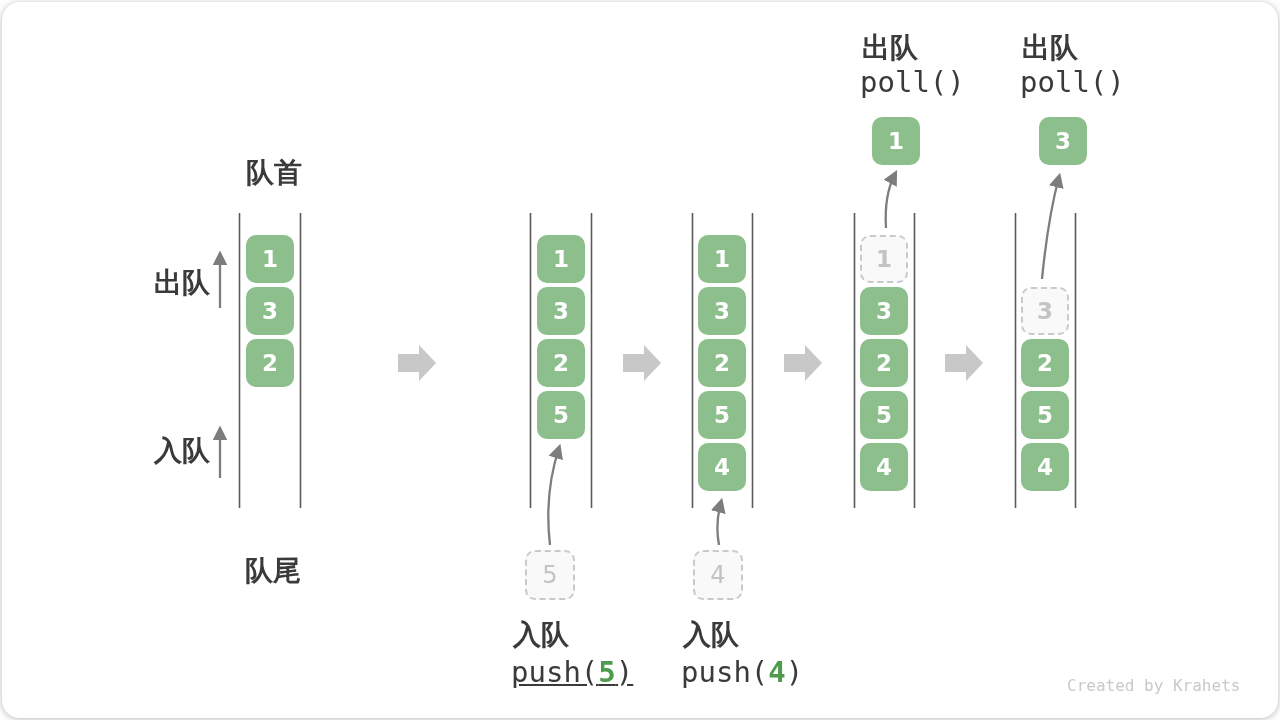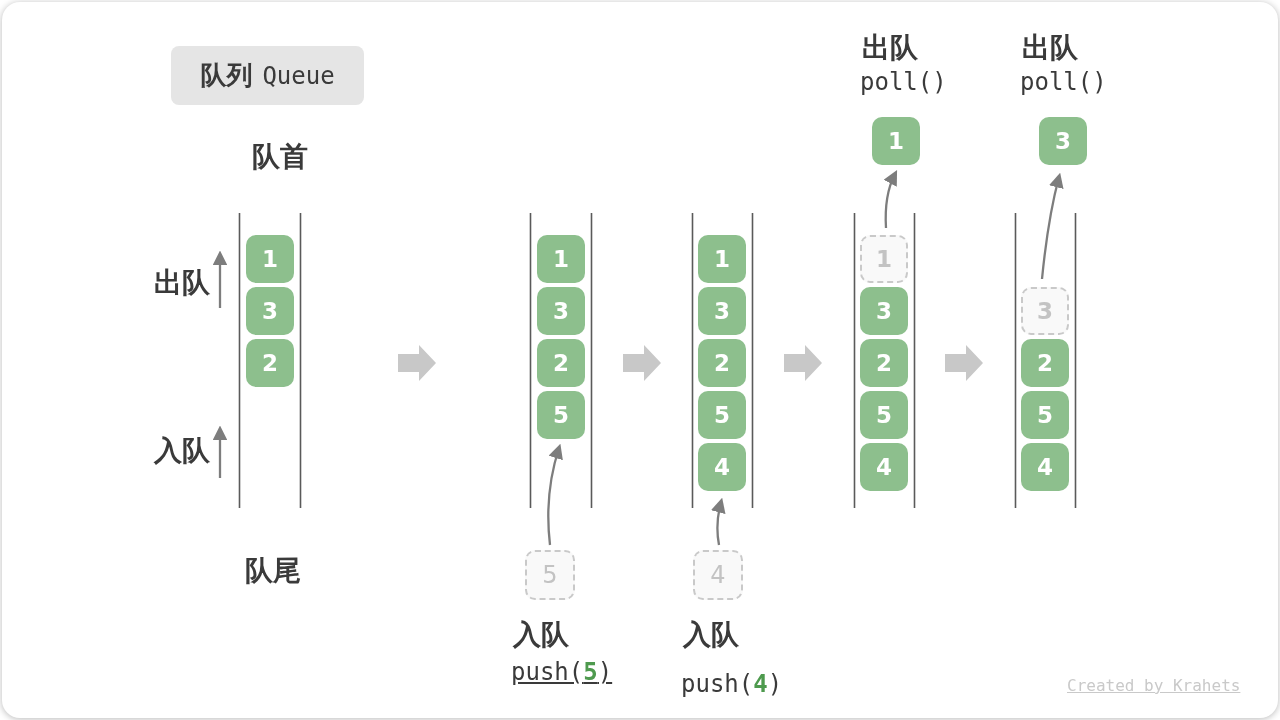--- a/index.html
+++ b/index.html
@@ -17,25 +17,25 @@
              border-radius:8px;display:flex;align-items:center;justify-content:center;gap:10px;}
   .title-zh{font-size:26px;font-weight:700;}
   .title-en{font-size:24px;font-family:"DejaVu Sans Mono","Liberation Mono",monospace;}
   .cjk-label{font-size:28px;font-weight:700;line-height:30px;white-space:nowrap;}
   .cell{width:48px;height:48px;border-radius:10px;background:var(--green);color:#fff;
         font-size:23px;font-weight:700;display:flex;align-items:center;justify-content:center;}
   .ghost{background:var(--ghost_bg);border:2px dashed var(--ghost_border);color:var(--ghost_text);}
   .pending{width:50px;height:50px;border-radius:10px;background:var(--ghost_bg);
            border:2px dashed var(--ghost_border);color:var(--ghost_text);font-size:24px;
            display:flex;align-items:center;justify-content:center;}
-  .op-code{font-family:"DejaVu Sans Mono","Liberation Mono",monospace;font-size:24px;
+  .op-code{font-family:"DejaVu Sans Mono","Liberation Mono",monospace;font-size:29px;
            line-height:30px;white-space:nowrap;}
   .op-code .arg{color:var(--accent_green);font-weight:700;}
   .watermark{font-family:"DejaVu Sans Mono","Liberation Mono",monospace;font-size:16px;
-             color:var(--watermark);text-decoration:underline;}
+             color:var(--watermark);}
   svg.overlay{position:absolute;left:0;top:0;pointer-events:none;}
 </style>
 </head>
 <body>
 
 <div class="card">
 
   <svg class="overlay" width="1280" height="720">
     <defs>
       <marker id="ah" viewBox="0 0 10 10" refX="7" refY="5" markerWidth="6.5" markerHeight="6.5" orient="auto-start-reverse">
@@ -66,26 +66,22 @@
     <g stroke="#7d7d7d" stroke-width="2.3" fill="none">
       <line x1="218" y1="306" x2="218" y2="253" marker-end="url(#ah)"></line>
       <line x1="218" y1="476" x2="218" y2="428" marker-end="url(#ah)"></line>
       <path d="M548,543 Q542,492 557,446" marker-end="url(#ah)"></path>
       <path d="M717,543 Q713,522 719,500" marker-end="url(#ah)"></path>
       <path d="M884,226 Q882,193 893,172" marker-end="url(#ah)"></path>
       <path d="M1040,277 Q1046,216 1057,175" marker-end="url(#ah)"></path>
     </g>
   </svg>
 
-  <div class="abs title-box">
-    <span class="title-zh">队列</span>
-    <span class="title-en">Queue</span>
-  </div>
 
-  <div class="abs cjk-label" style="left:244px;top:140px;margin-left:6px;">队首</div>
+  <div class="abs cjk-label" style="left:244px;top:156px;">队首</div>
   <div class="abs cjk-label" style="left:243px;top:554px;">队尾</div>
   <div class="abs cjk-label" style="left:152px;top:266px;">出队</div>
   <div class="abs cjk-label" style="left:152px;top:434px;">入队</div>
 
   <div>
     <div class="abs cell" style="left:244px;top:233px;">1</div>
     <div class="abs cell" style="left:244px;top:285px;">3</div>
     <div class="abs cell" style="left:244px;top:337px;">2</div>
   </div>
 
@@ -100,21 +96,21 @@
   </div>
 
   <div>
     <div class="abs cell" style="left:696px;top:233px;">1</div>
     <div class="abs cell" style="left:696px;top:285px;">3</div>
     <div class="abs cell" style="left:696px;top:337px;">2</div>
     <div class="abs cell" style="left:696px;top:389px;">5</div>
     <div class="abs cell" style="left:696px;top:441px;">4</div>
     <div class="abs pending" style="left:691px;top:548px;">4</div>
     <div class="abs cjk-label" style="left:681px;top:618px;">入队</div>
-    <div class="abs op-code" style="left:679px;top:655px;margin-top:12px;"><span>push(</span><span class="arg">4</span><span>)</span></div>
+    <div class="abs op-code" style="left:679px;top:655px;"><span>push(</span><span class="arg">4</span><span>)</span></div>
   </div>
 
   <div>
     <div class="abs cjk-label" style="left:860px;top:31px;">出队</div>
     <div class="abs op-code" style="left:858px;top:65px;">poll()</div>
     <div class="abs cell" style="left:870px;top:115px;">1</div>
     <div class="abs cell ghost" style="left:858px;top:233px;">1</div>
     <div class="abs cell" style="left:858px;top:285px;">3</div>
     <div class="abs cell" style="left:858px;top:337px;">2</div>
     <div class="abs cell" style="left:858px;top:389px;">5</div>

